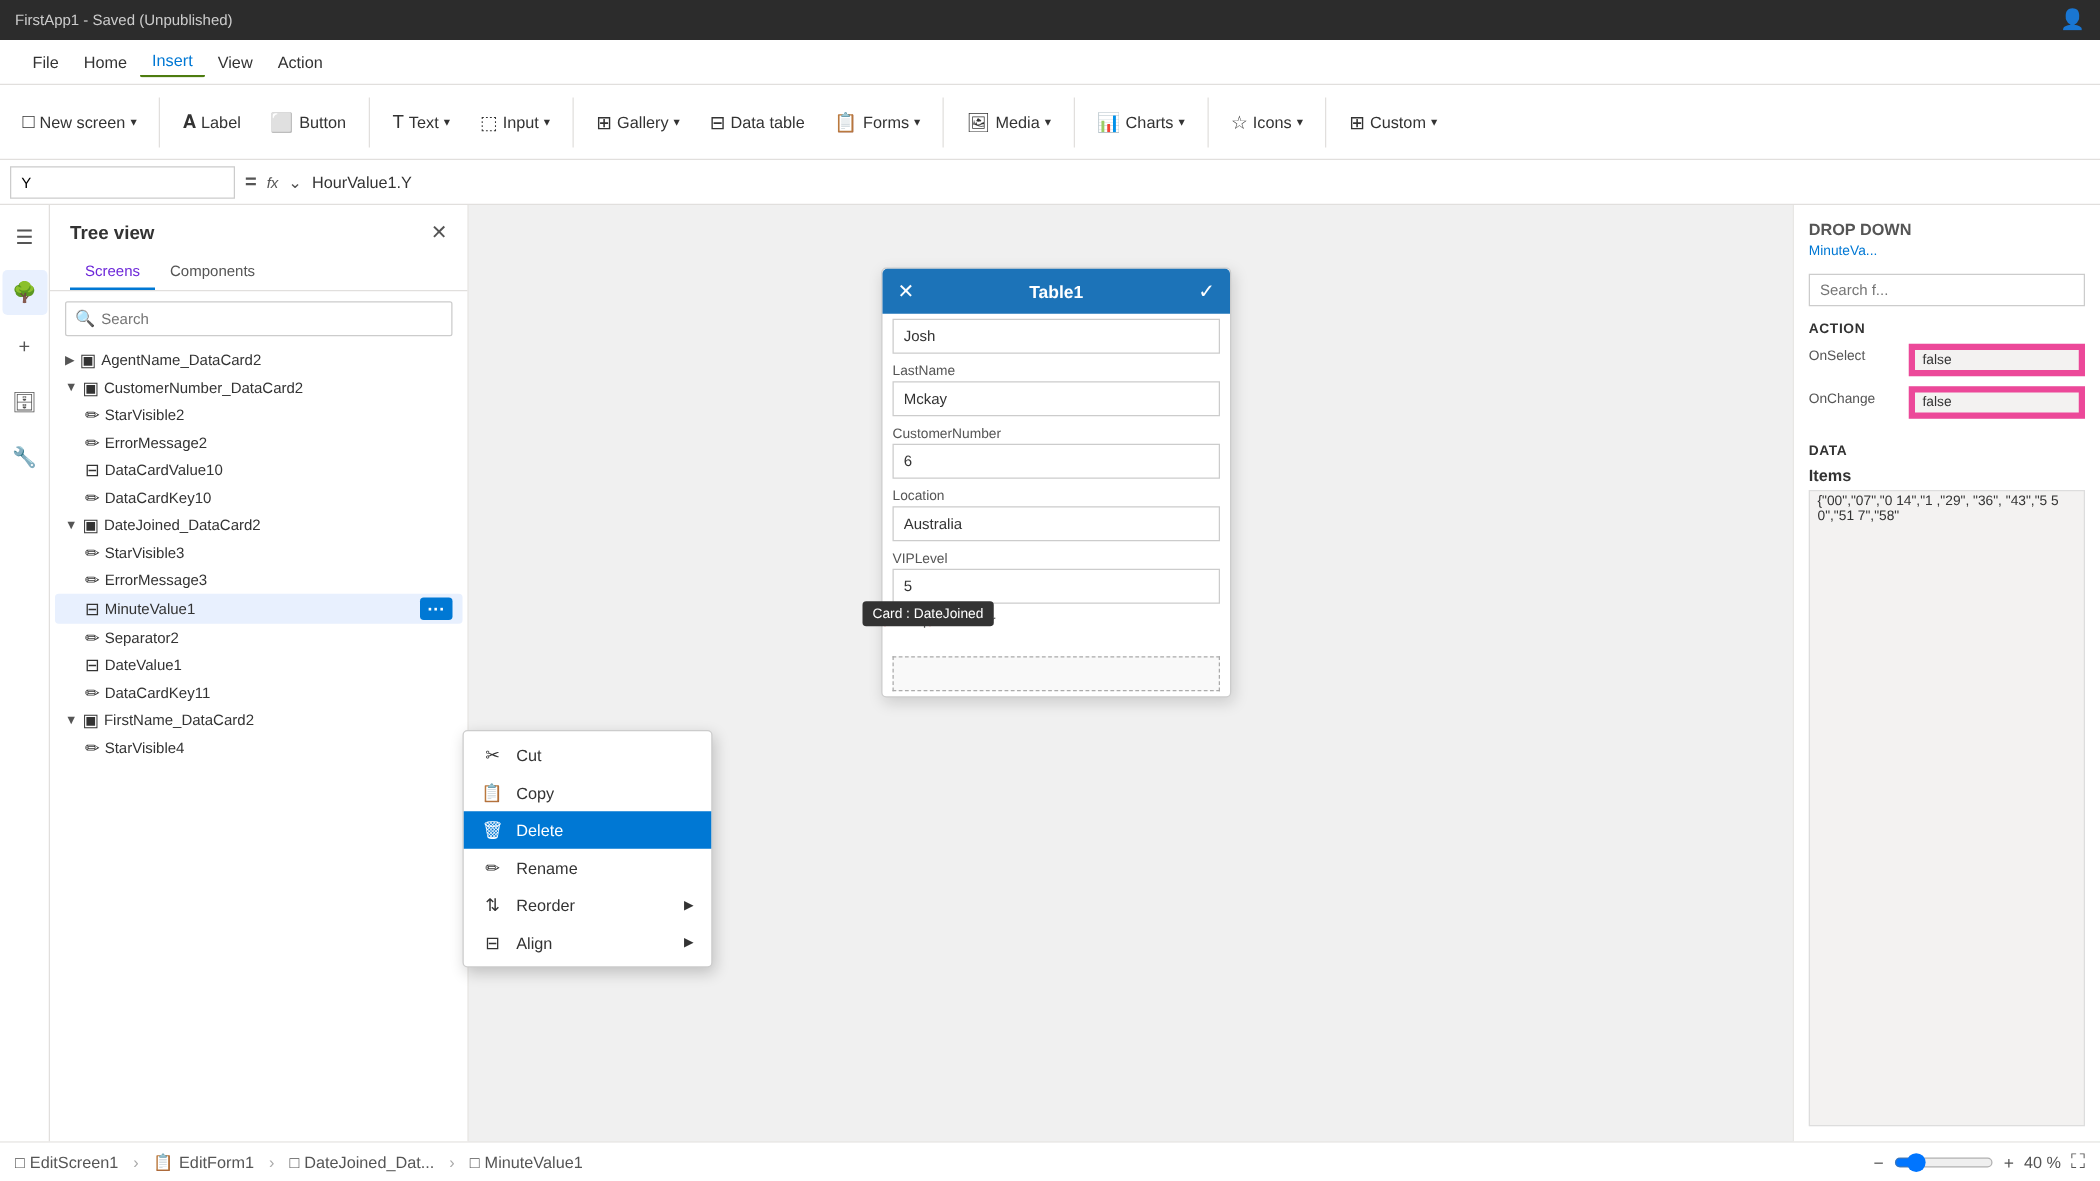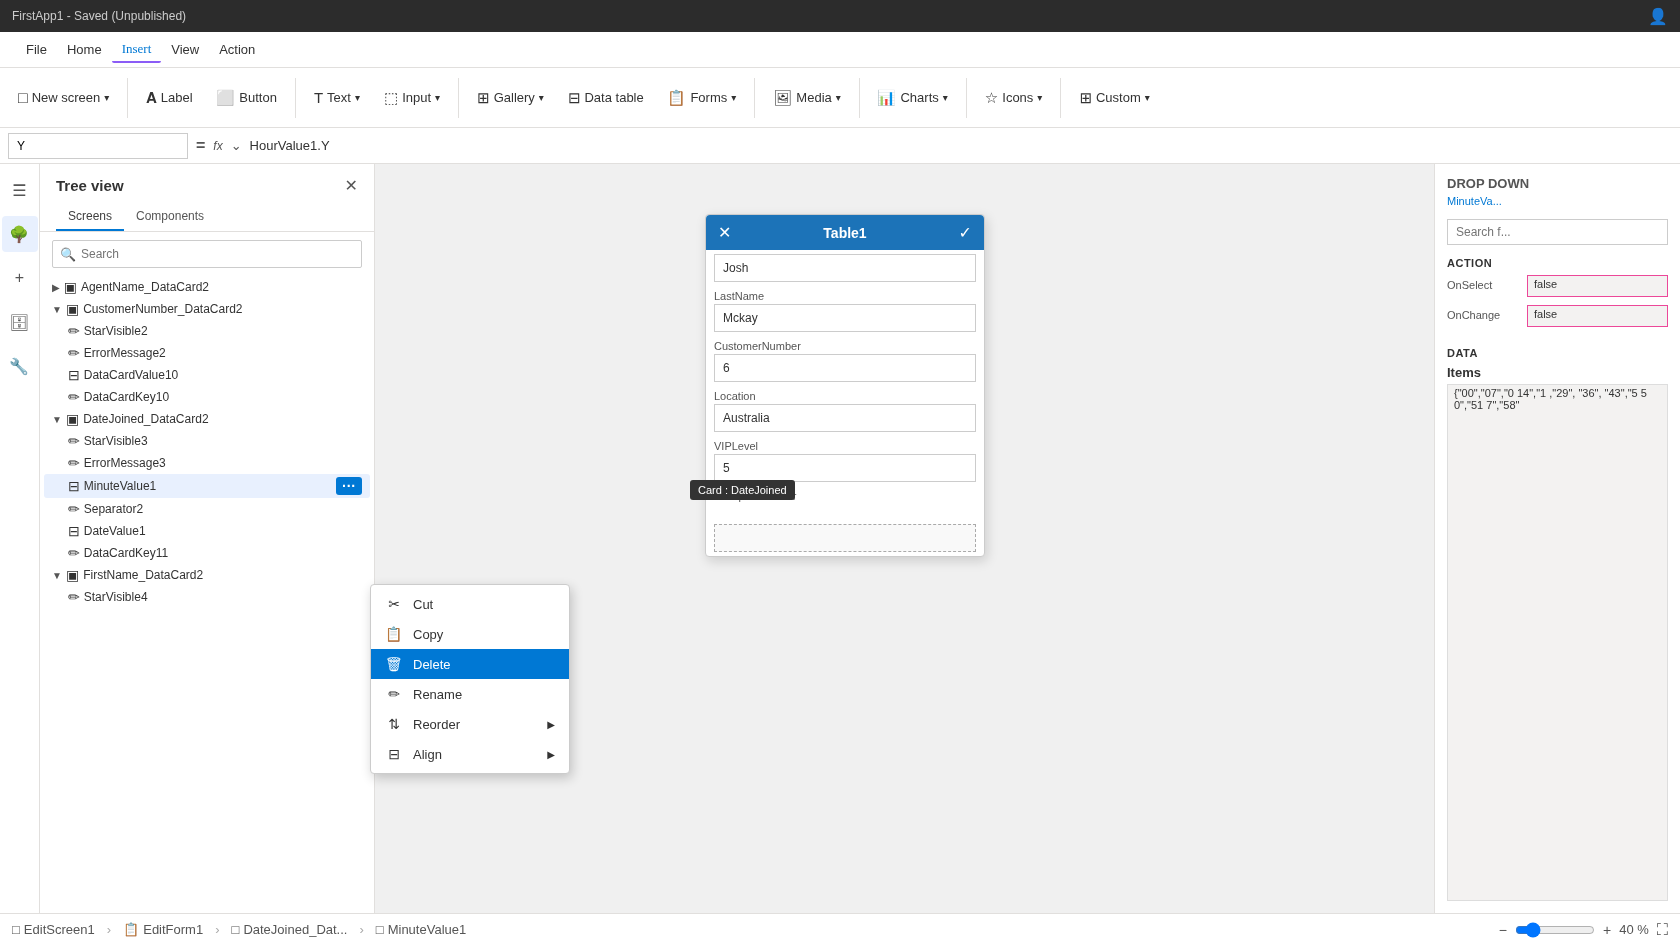--- a/index.html
+++ b/index.html
@@ -26,21 +26,21 @@
       padding: 0 16px;
       border-bottom: 1px solid #e1dfdd;
     }
     .menu-item {
       padding: 4px 10px;
       cursor: pointer;
       font-size: 13px;
       color: #333;
       border-radius: 2px;
     }
-    .menu-item.active { color: #0078d4; border-bottom: 2px solid #8b5cf6; font-family: Liberation Serif, serif; }
+    .menu-item.active { color: #0078d4; border-bottom: 2px solid #4d7c0f; }
 
     
     #ribbon {
       height: 60px;
       background: #fff;
       display: flex;
       align-items: center;
       padding: 0 8px;
       border-bottom: 1px solid #e1dfdd;
       gap: 4px;
@@ -134,21 +134,21 @@
       border-bottom: 1px solid #e1dfdd;
       margin-bottom: 8px;
     }
     .tab {
       padding: 6px 12px;
       cursor: pointer;
       font-size: 12px;
       color: #555;
       border-bottom: 2px solid transparent;
     }
-    .tab.active { color: #404040; border-bottom-color: #0078d4; }
+    .tab.active { color: #6d28d9; border-bottom-color: #0078d4; }
     .search-box {
       margin: 0 12px 8px;
       position: relative;
     }
     .search-box input {
       width: 100%;
       height: 28px;
       border: 1px solid #ccc;
       border-radius: 2px;
       padding: 2px 8px 2px 28px;
@@ -330,21 +330,21 @@
       padding: 2px 8px;
       font-size: 12px;
       margin-bottom: 12px;
     }
     .rp-section { font-size: 11px; font-weight: 600; color: #333; text-transform: uppercase; letter-spacing: 0.5px; margin-bottom: 6px; }
     .rp-row { display: flex; align-items: flex-start; margin-bottom: 8px; }
     .rp-label { width: 80px; font-size: 11px; color: #555; padding-top: 4px; }
     .rp-value {
       flex: 1;
       background: #f3f2f1;
-      border: 1px solid #ec4899;
+      border: 5px solid #ec4899;
       padding: 2px 6px;
       font-size: 11px;
       color: #333;
       min-height: 22px;
     }
     .rp-data-value {
       flex: 1;
       background: #f3f2f1;
       border: 1px solid #ddd;
       padding: 2px 6px;

